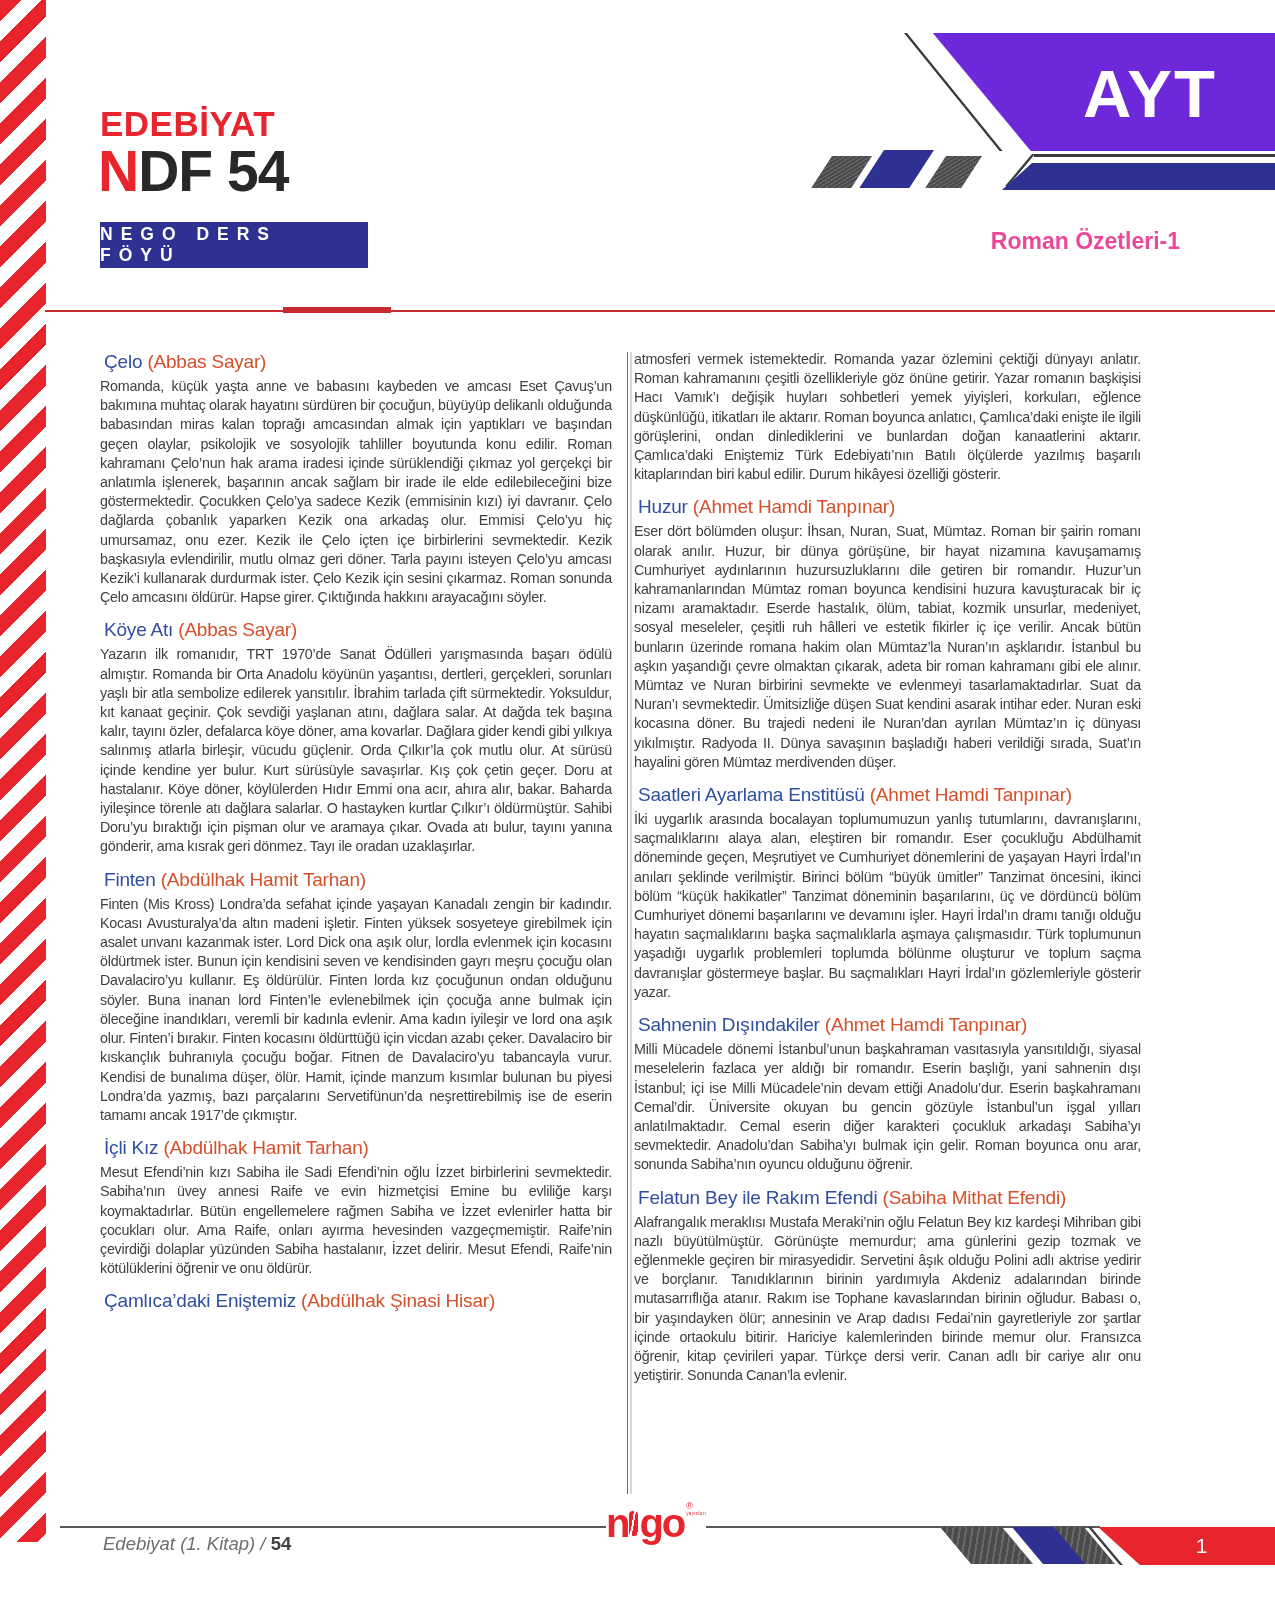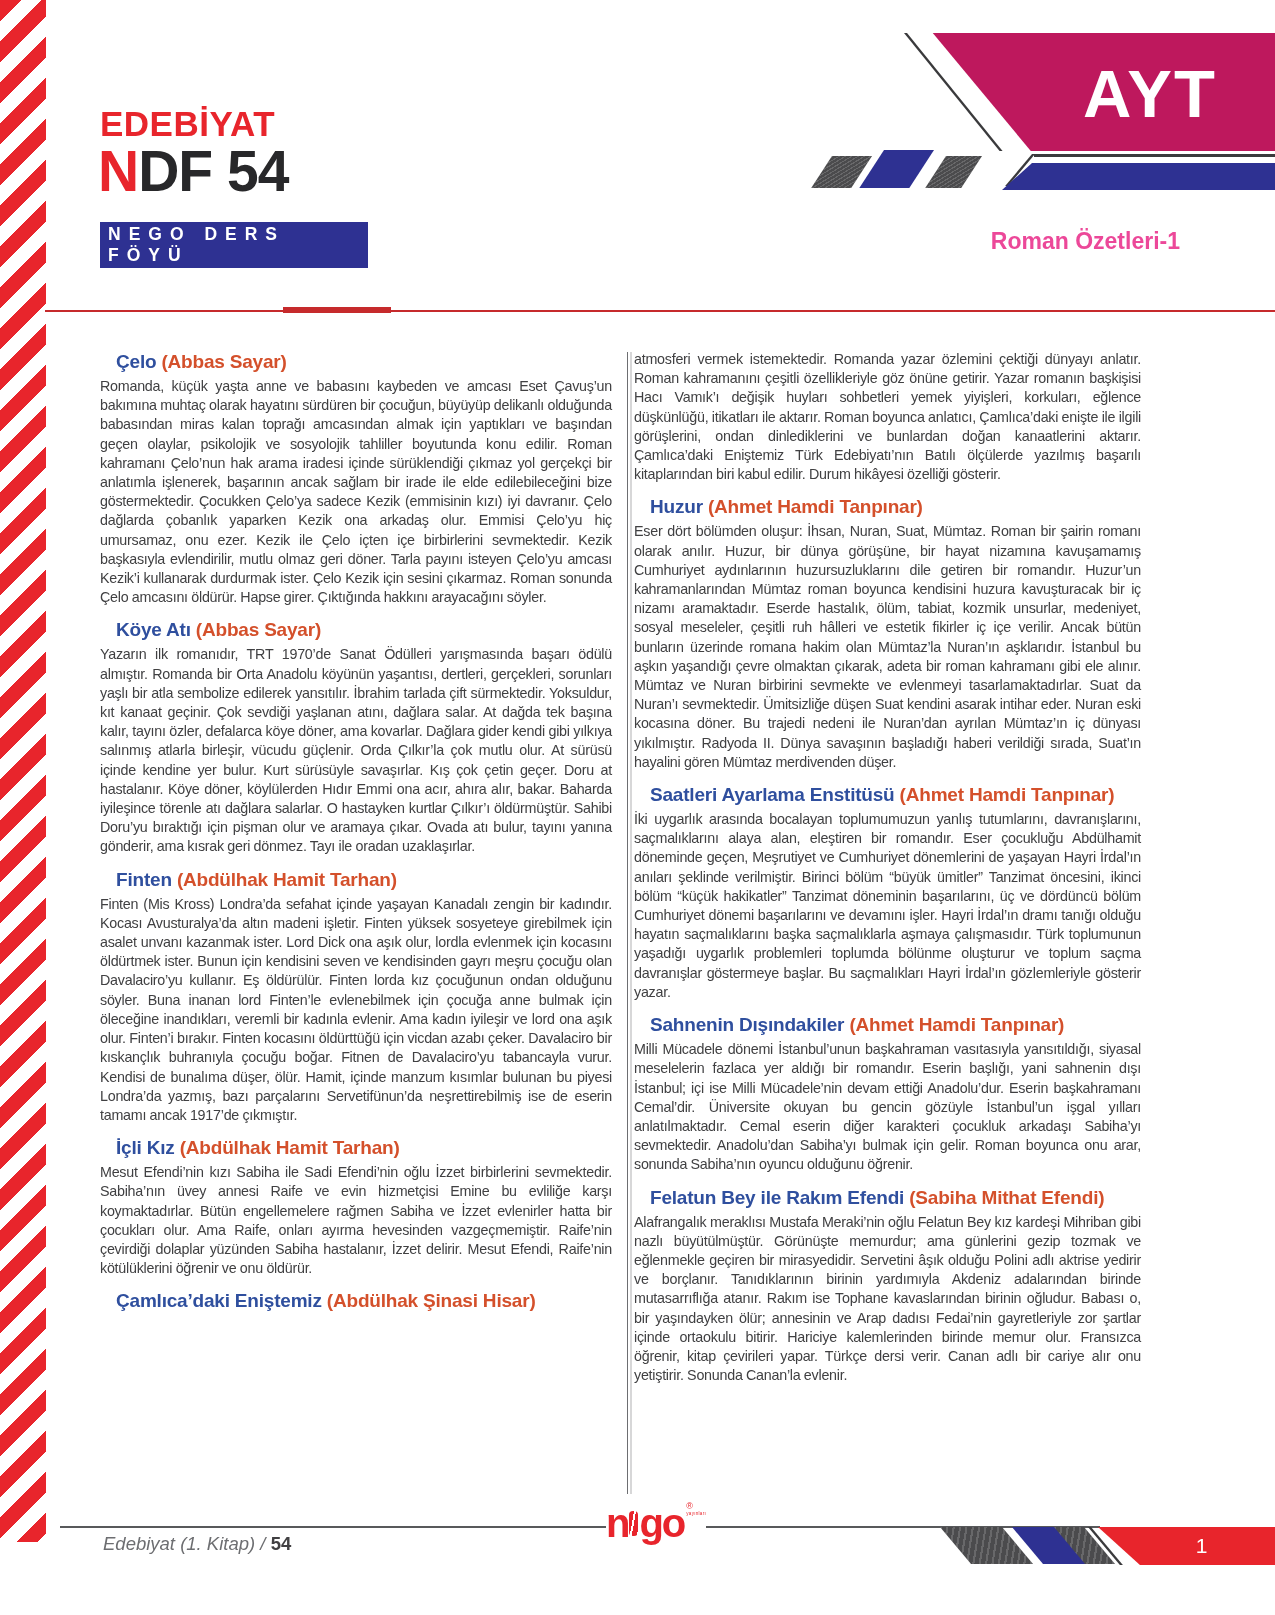--- a/index.html
+++ b/index.html
@@ -10,24 +10,24 @@
   
   .stripe-band{left:0;top:0;width:46px;height:1542px;
     background:repeating-linear-gradient(135deg,#e8252c 0 15px,#ffffff 15px 29px);}
 
   
   .h-subject{left:100px;top:104px;font-size:35px;font-weight:bold;color:#e8252c;letter-spacing:.5px;}
   .h-code{left:98px;top:138px;font-size:57px;font-weight:bold;color:#28282a;letter-spacing:-1px;}
   .h-code .accent{color:#e8252c;}
   .h-series{left:100px;top:222px;width:268px;height:46px;background:#2e3192;color:#fff;
     display:flex;align-items:center;justify-content:center;font-size:17.5px;font-weight:bold;
-    letter-spacing:8px;padding-left:8px;box-sizing:border-box;}
+    letter-spacing:8px;box-sizing:border-box;}
   .topic{right:95px;top:228px;font-size:23px;font-weight:bold;color:#ec4899;}
 
-  .ayt-banner{left:905px;top:33px;width:370px;height:118px;background:#be185d;
+  .ayt-banner{left:905px;top:33px;width:370px;height:118px;background:#6d28d9;
     clip-path:polygon(7.5% 0,100% 0,100% 100%,34% 100%);}
   .ayt-text{position:absolute;left:178px;top:22px;font-size:67px;font-weight:bold;color:#fff;letter-spacing:2px;}
   .ayt-outline{left:904px;top:33px;width:2.5px;height:118px;background:#3a3a3c;
     transform:skewX(39deg);transform-origin:0 0;}
   .under-line{left:1034px;top:154px;width:241px;height:2.5px;background:#3a3a3c;}
   .chev-line{left:1032px;top:154px;width:2.5px;height:32px;background:#3a3a3c;
     transform:skewX(-40deg);transform-origin:0 0;}
   .blue-ribbon{left:1002px;top:163px;width:273px;height:27px;background:#2e3192;
     clip-path:polygon(11% 0,100% 0,100% 100%,0 100%);}
 
@@ -42,21 +42,21 @@
   
   .rule{left:45px;top:310px;width:1230px;height:2px;background:#c62a2c;}
   .rule-thick{left:283px;top:307px;width:108px;height:6px;background:#c62a2c;}
 
   
   .col{top:350px;}
   .col-left{left:100px;width:512px;}
   .col-right{left:634px;width:507px;}
   .divider{left:627px;top:352px;width:1.2px;height:1150px;background:#6d6e71;
     box-shadow:3.5px 0 0 rgba(109,110,113,.55);}
-  .col h3{margin:11px 16px 4px;font-size:19px;line-height:23px;font-weight:700;letter-spacing:-.2px;}
+  .col h3{margin:11px 4px 4px;font-size:19px;line-height:23px;font-weight:400;letter-spacing:-.2px;}
   .col section:first-child h3{margin-top:0;}
   .st{color:#2f4f9e;}
   .sa{color:#d4502b;}
   .col p{margin:0;text-align:justify;color:#404042;font-size:14.3px;line-height:19.2px;
     letter-spacing:-.25px;word-spacing:-.3px;}
 
   
   .f-line{left:60px;top:1526px;width:1040px;height:1.5px;background:#58595b;}
   .f-book{left:103px;top:1533px;font-size:18.5px;font-style:italic;color:#6d6e71;}
   .f-book .num{font-style:normal;font-weight:bold;color:#414042;}

